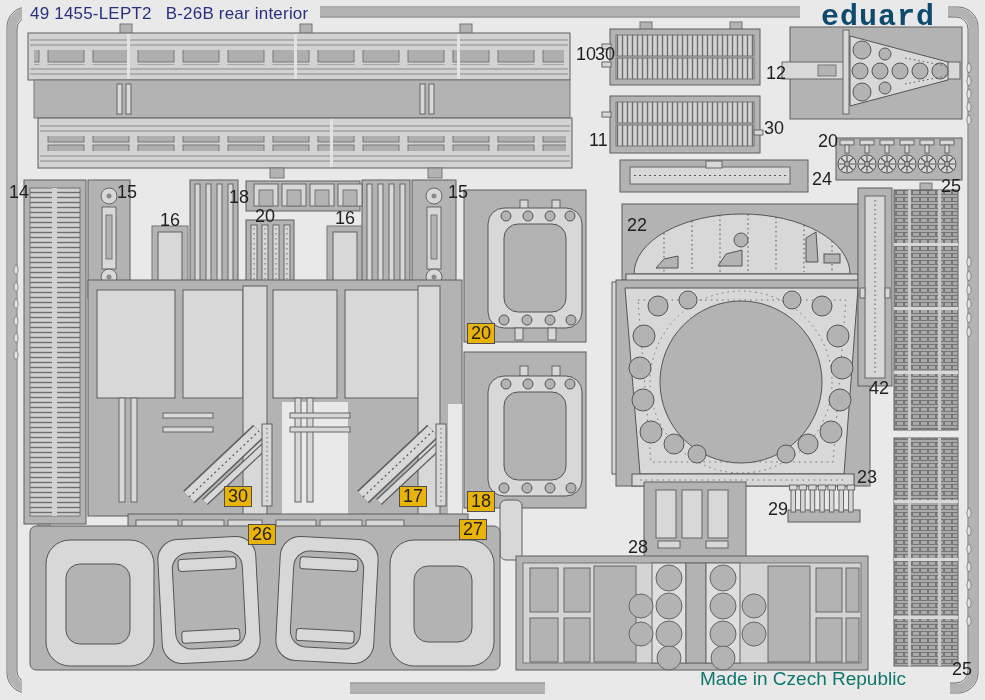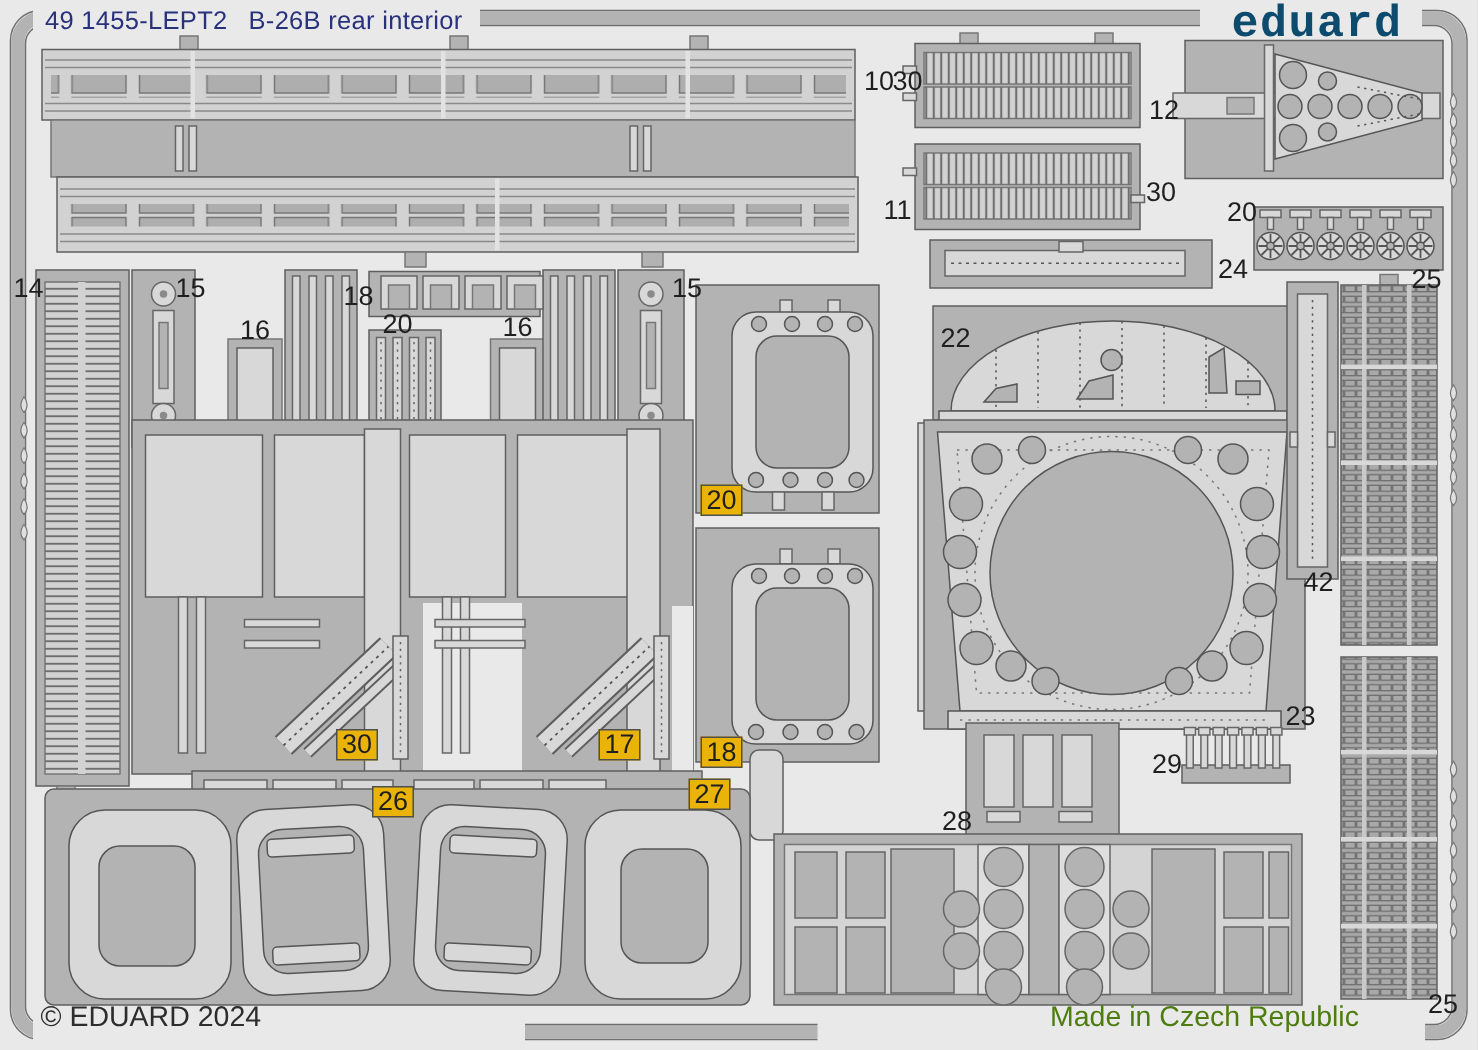--- a/index.html
+++ b/index.html
@@ -6,21 +6,21 @@
   #stage{position:relative;width:985px;height:700px;background:#e9e9e9;
          font-family:"Liberation Sans",sans-serif;overflow:hidden}
   #fret-svg{position:absolute;left:0;top:0}
   .lbl{position:absolute;font-size:18px;color:#1f1f1f;line-height:1;white-space:nowrap}
   .lbl.boxed{background:#eab308;border:1px solid #4f4f4f;padding:0 3px 1px 3px}
   #hdr{position:absolute;left:30px;top:4px;font-size:17px;font-weight:normal;color:#28317c;letter-spacing:.2px}
   #hdr .gap{display:inline-block;width:14px}
   #brand{position:absolute;right:50px;top:0;font-size:30px;font-weight:bold;
          font-family:Liberation Mono, monospace;color:#0c4a6e;letter-spacing:1px}
   #copyright{position:absolute;left:27px;top:668px;font-size:19px;color:#2d2d2d}
-  #madein{position:absolute;left:700px;top:668px;font-size:19px;color:#4d7c0f}
+  #madein{position:absolute;left:700px;top:668px;font-size:19px;color:#0f766e}
 </style>
 </head>
 <body>
 
 <div id="stage">
 
 <svg id="fret-svg" width="985" height="700" viewBox="0 0 985 700">
   <defs>
     <pattern id="slotPat" patternUnits="userSpaceOnUse" width="45" height="16">
       <rect x="3" y="1" width="36" height="13" fill="#aeaeae" stroke="#777" stroke-width="1"></rect>
@@ -464,21 +464,20 @@
   <g>
     <rect x="390" y="540" width="104" height="126" rx="24" fill="#d8d8d8" stroke="#555"></rect>
     <rect x="414" y="566" width="58" height="76" rx="14" fill="#b3b3b3" stroke="#555"></rect>
   </g>
 </svg>
 
 <div id="hdr">
   <span>49 1455-LEPT2</span><span class="gap"></span><span>B-26B rear interior</span>
 </div>
 <div id="brand">eduard</div>
-<div id="copyright">© EDUARD 2024</div>
 <div id="madein">Made in Czech Republic</div>
 
 <span class="lbl" style="left:576px;top:45px">10</span>
 <span class="lbl" style="left:595px;top:45px">30</span>
 <span class="lbl" style="left:589px;top:131px">11</span>
 <span class="lbl" style="left:764px;top:119px">30</span>
 <span class="lbl" style="left:766px;top:64px">12</span>
 <span class="lbl" style="left:818px;top:132px">20</span>
 <span class="lbl" style="left:812px;top:170px">24</span>
 <span class="lbl" style="left:941px;top:177px">25</span>

